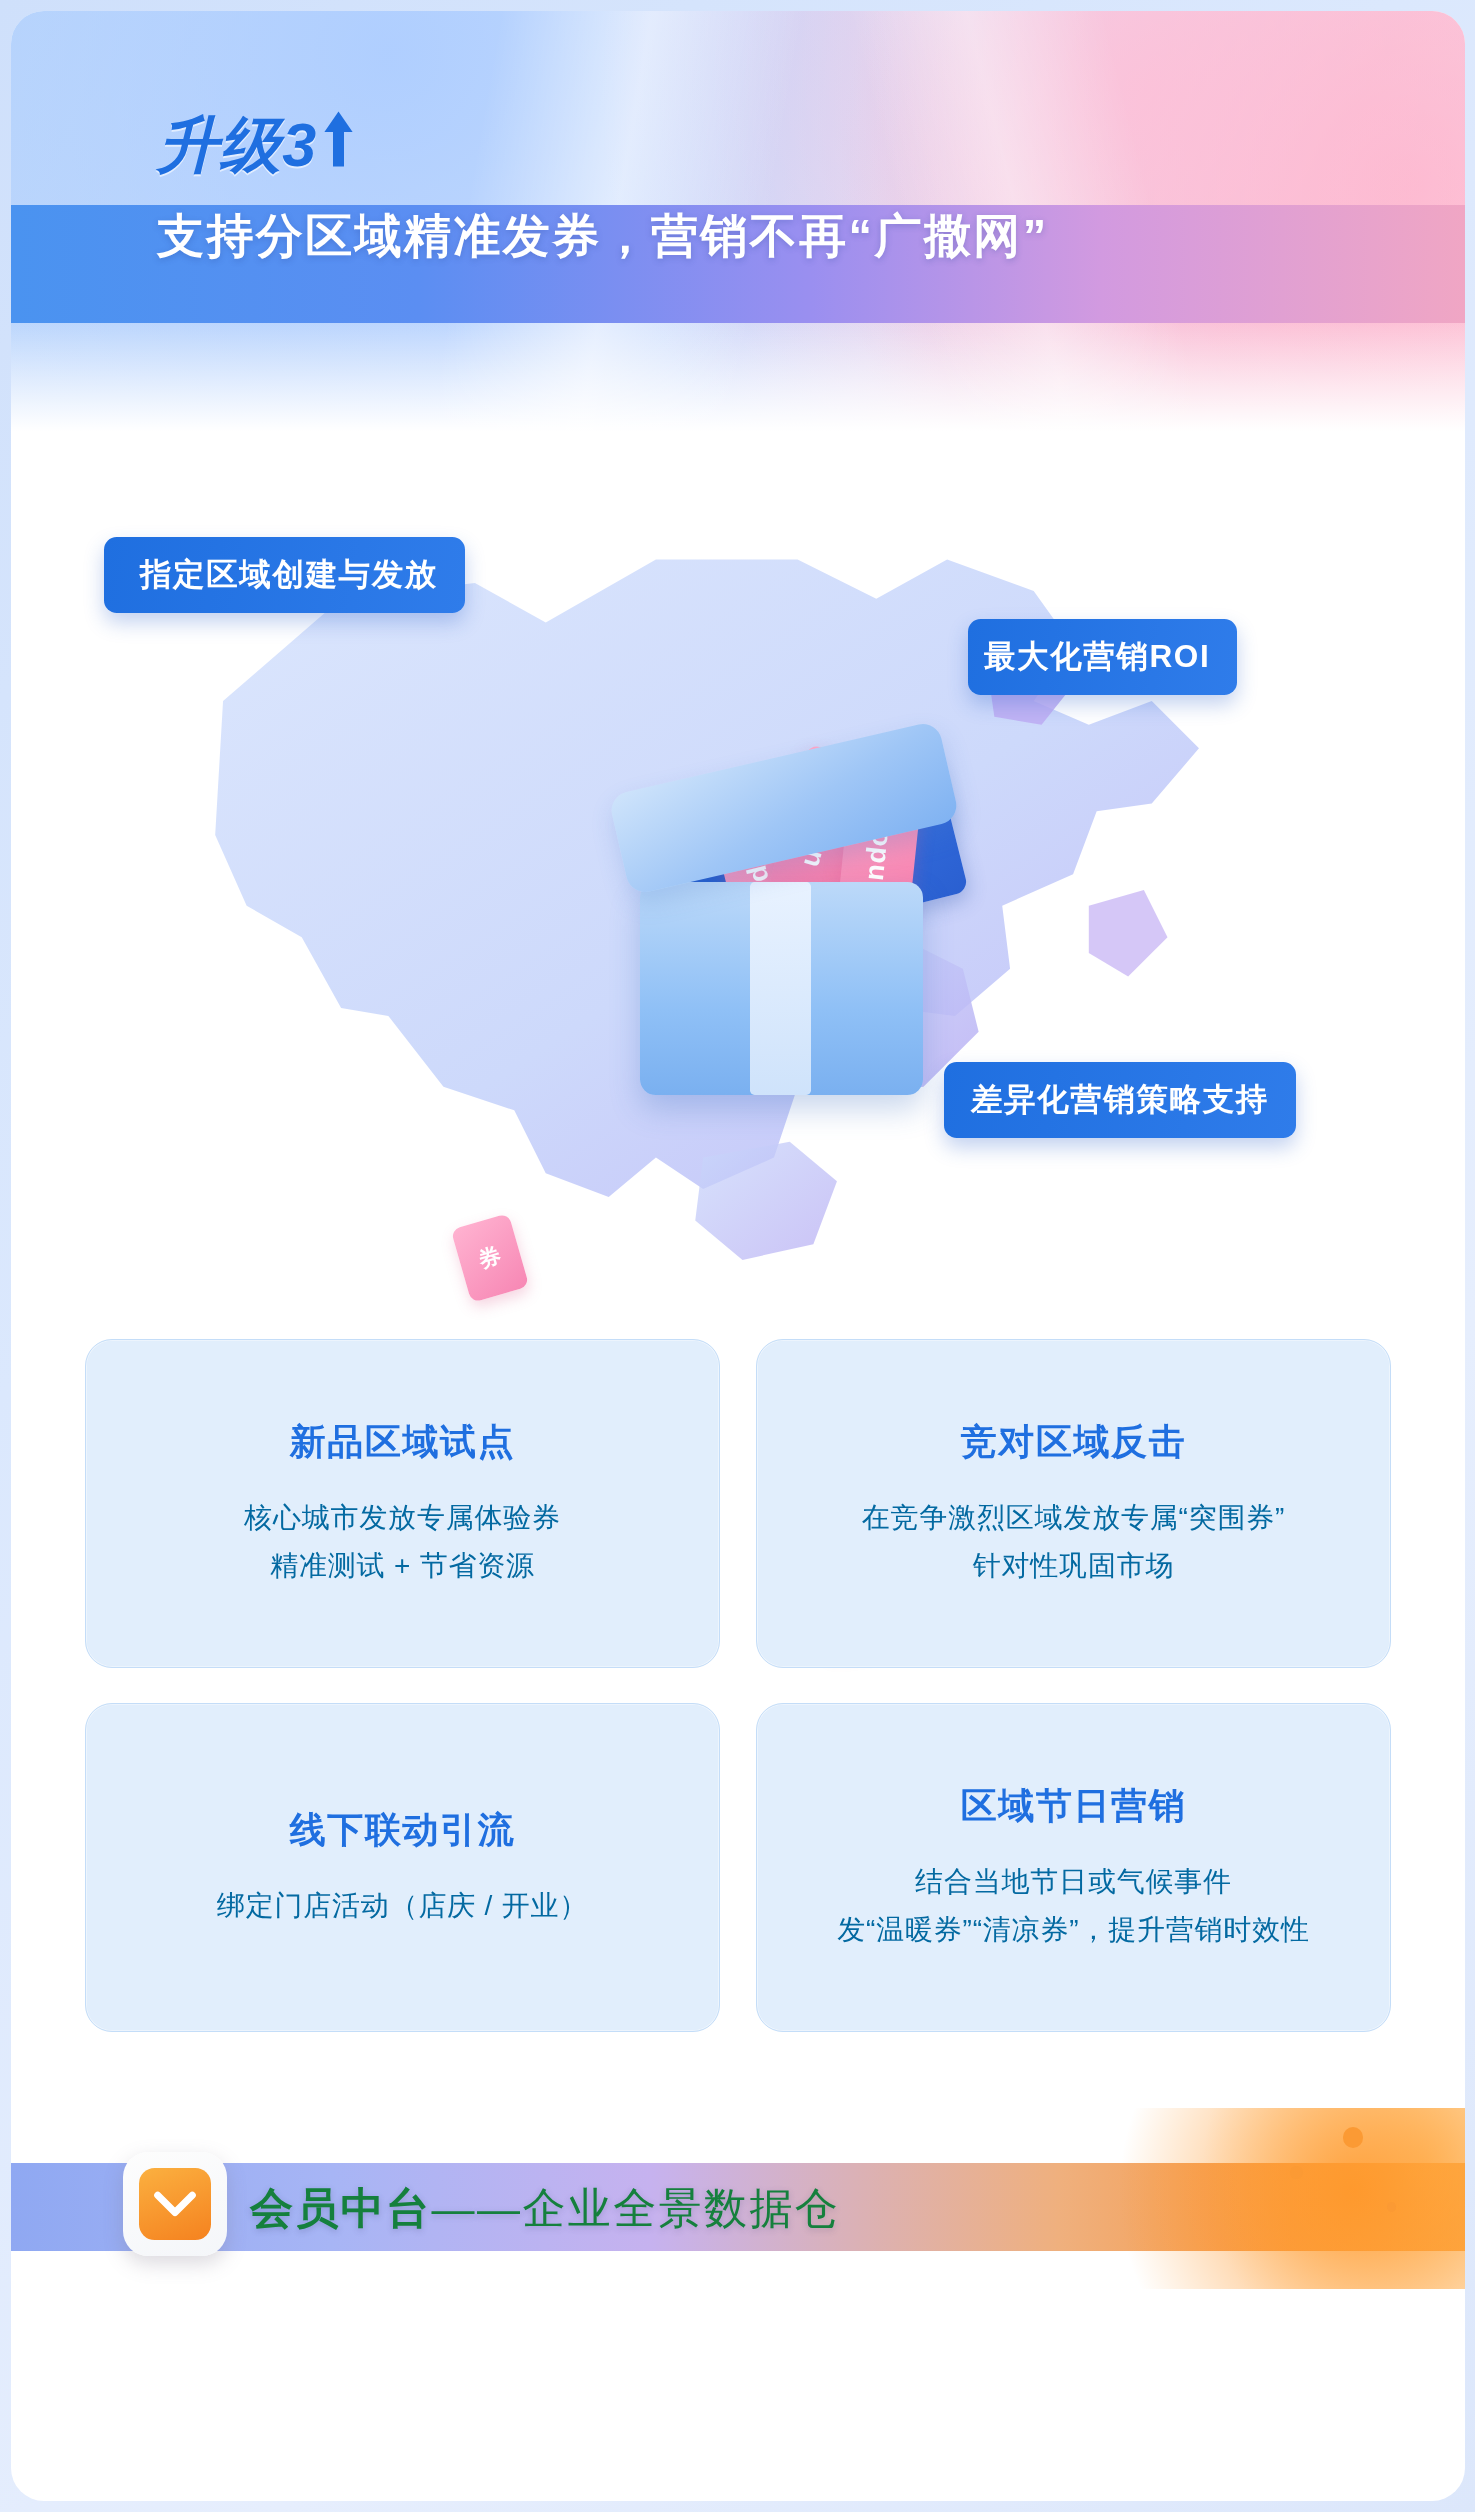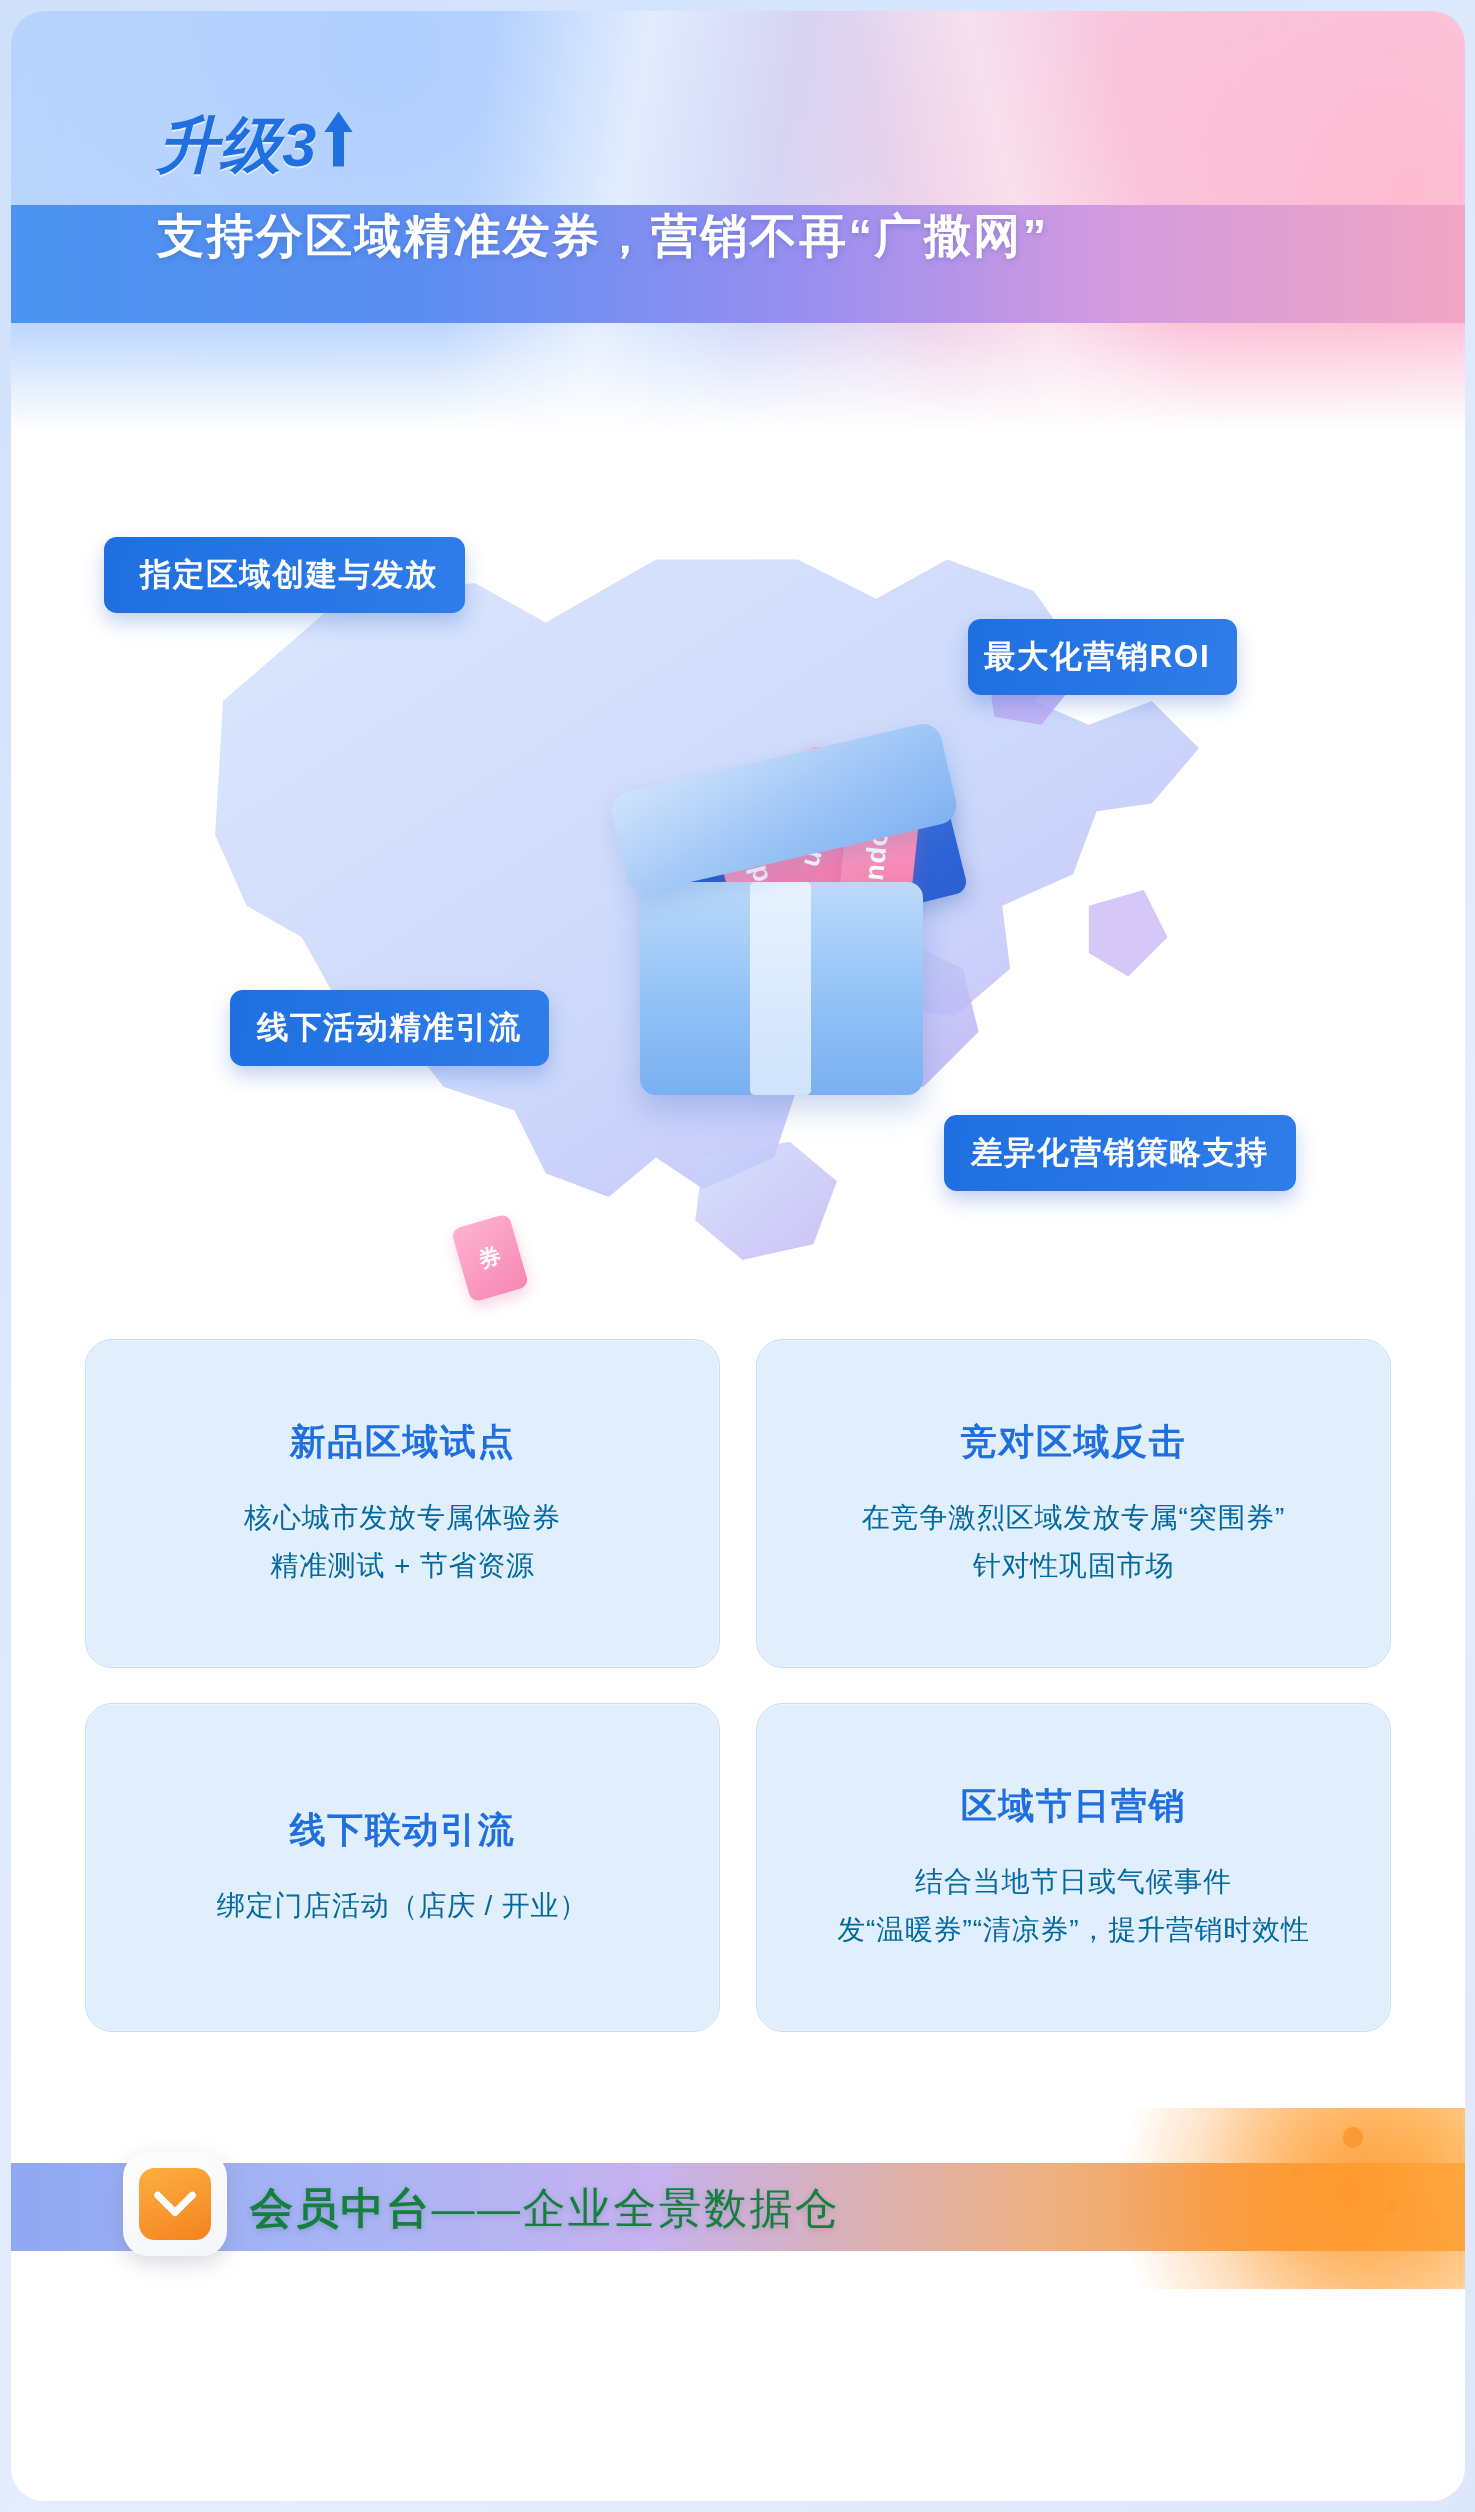--- a/index.html
+++ b/index.html
@@ -227,21 +227,21 @@
     background:linear-gradient(100deg,#1f6fe0 0%, #2f7cea 100%);
     box-shadow:0 9.4px 20.5px rgba(40,95,200,0.28);
     padding:0 27px;
     height:76px;
     white-space:nowrap;
     z-index:6;
   }
   .pill-1{ left:93px; top:88px;padding-left:36px;}
   .pill-2{ left:957px; top:170px;padding-left:16px;}
   .pill-3{ left:219px; top:541px;}
-  .pill-4{ left:933px; top:666px;}
+  .pill-4{ left:933px; top:613px;}
 
   
   .cards{
     position:relative;
     margin:0 auto;
     width:1306px;
     display:grid;
     grid-template-columns:1fr 1fr;
     gap:35px 36px;
     padding-top:9.4px;
@@ -401,21 +401,20 @@
         <div class="gift-ribbon-v"></div>
         <div class="gift-lid"></div>
       </div>
 
       <div class="mini-coupon mc1">券</div>
       <div class="mini-coupon mc2">券</div>
       <div class="mini-coupon mc3">券</div>
 
       <div class="pill pill-1">指定区域创建与发放</div>
       <div class="pill pill-2">最大化营销ROI</div>
-      <div class="pill pill-3">线下活动精准引流</div>
       <div class="pill pill-4">差异化营销策略支持</div>
     </div>
 
     <div class="cards">
       <div class="card">
         <div class="card-title">新品区域试点</div>
         <div class="card-line">核心城市发放专属体验券</div>
         <div class="card-line">精准测试 + 节省资源</div>
       </div>
       <div class="card">

